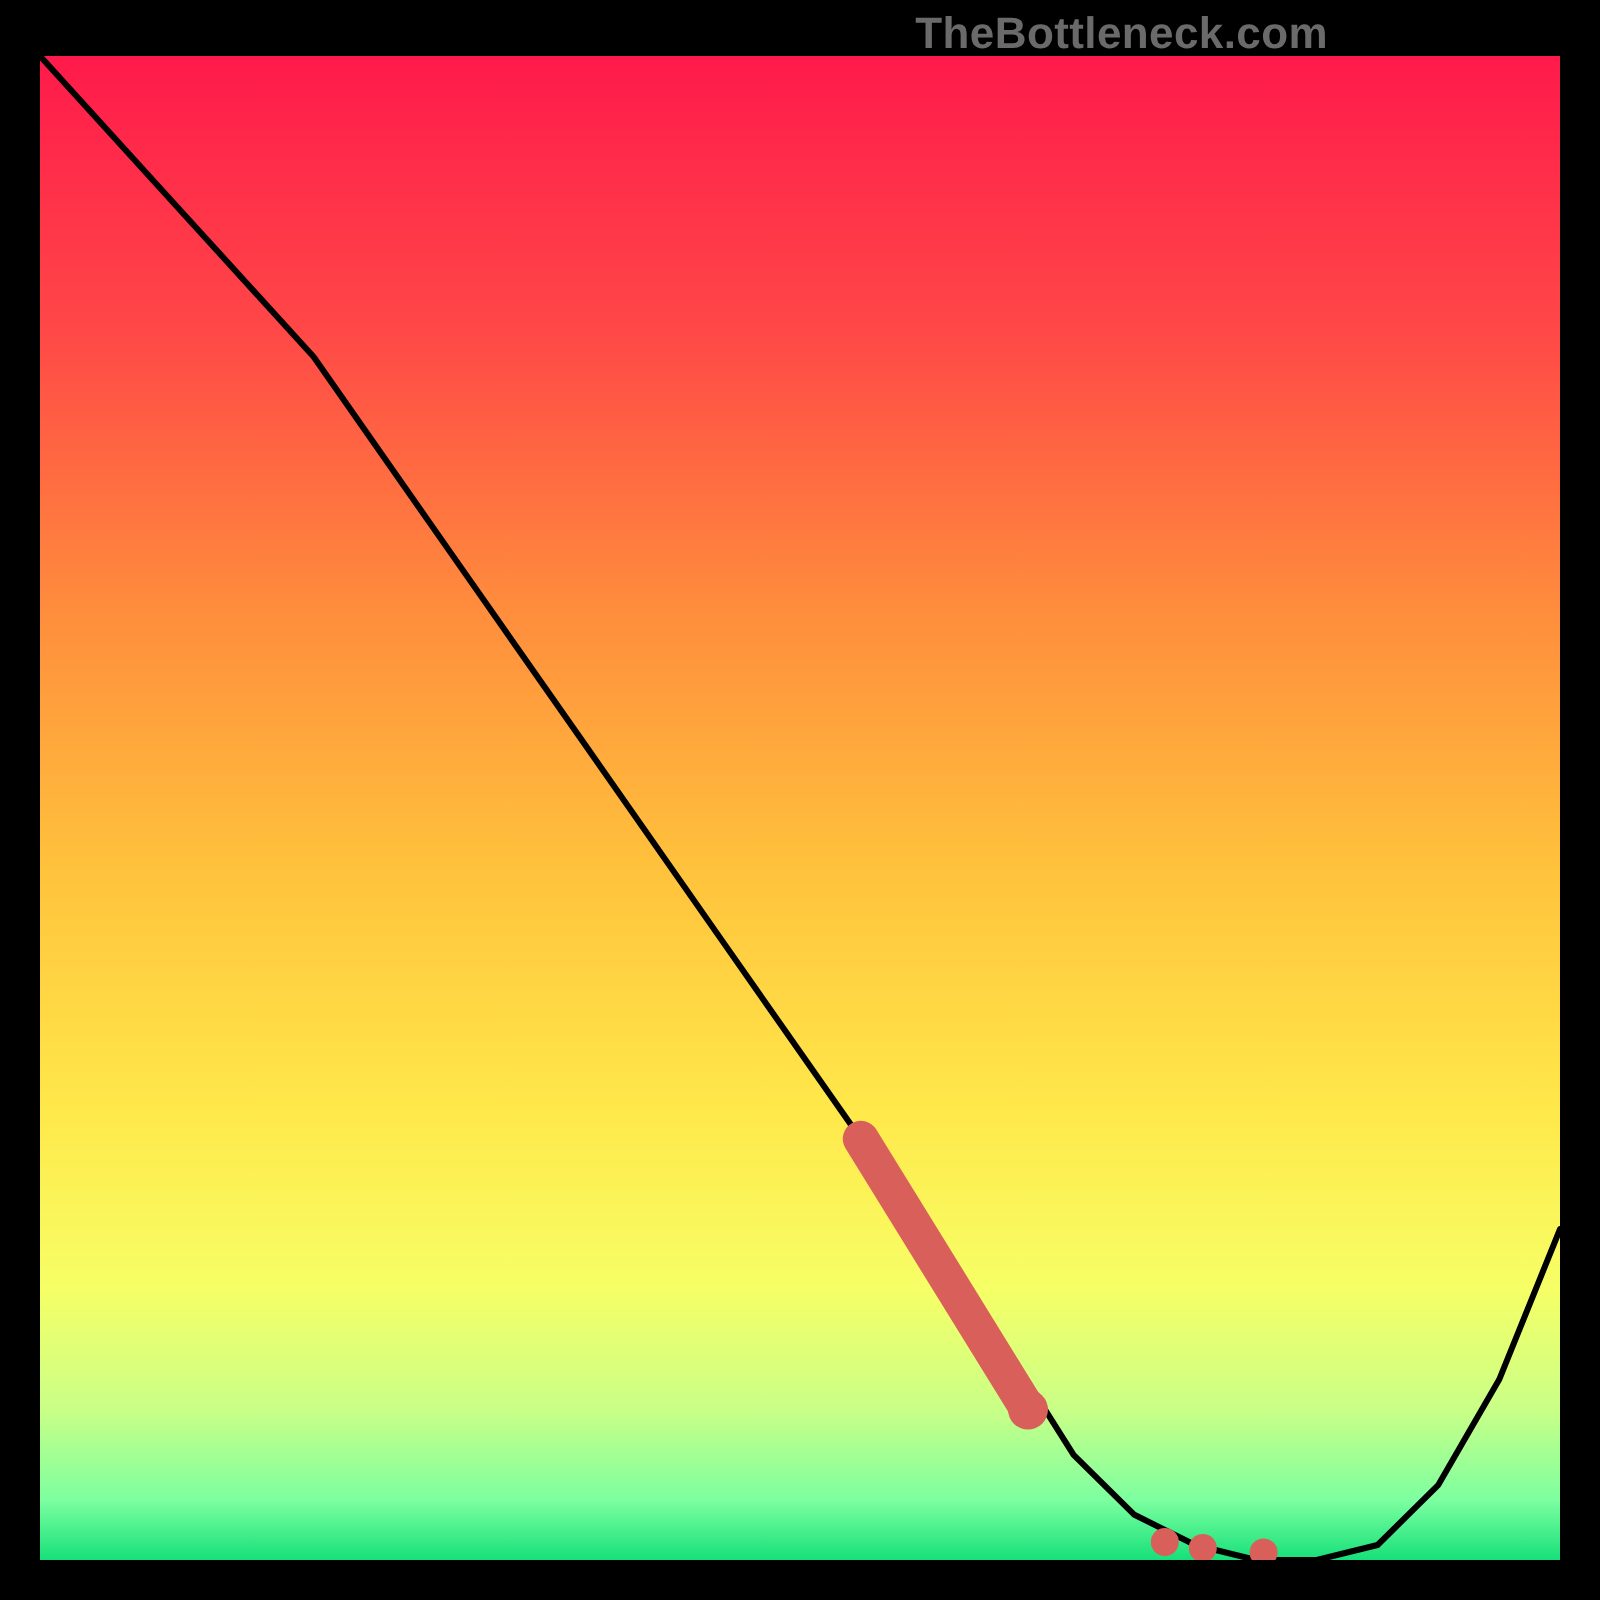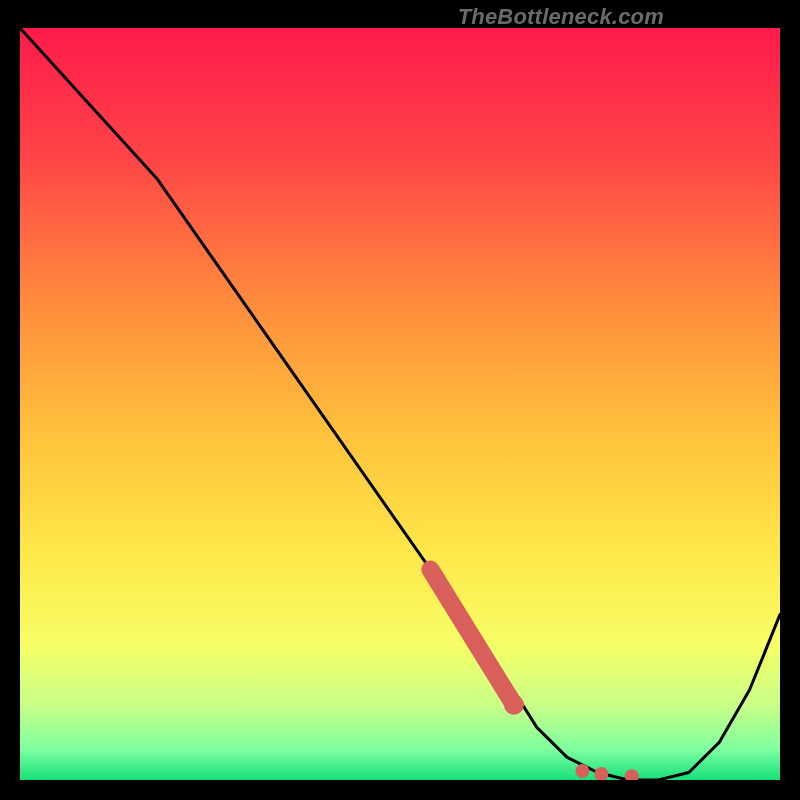--- a/index.html
+++ b/index.html
@@ -8,21 +8,20 @@
     width: 800px;
     height: 800px;
     background: #000;
     font-family: Arial, Helvetica, sans-serif;
     overflow: hidden;
   }
   .stage {
     position: relative;
     width: 680px;
     height: 800px;
-    font-style: italic;
   }
   .watermark {
     position: absolute;
     top: 4px;
     right: 16px;
     font-size: 22px;
     font-weight: 600;
     color: #6a6a6a;
     letter-spacing: 0.2px;
     user-select: none;

